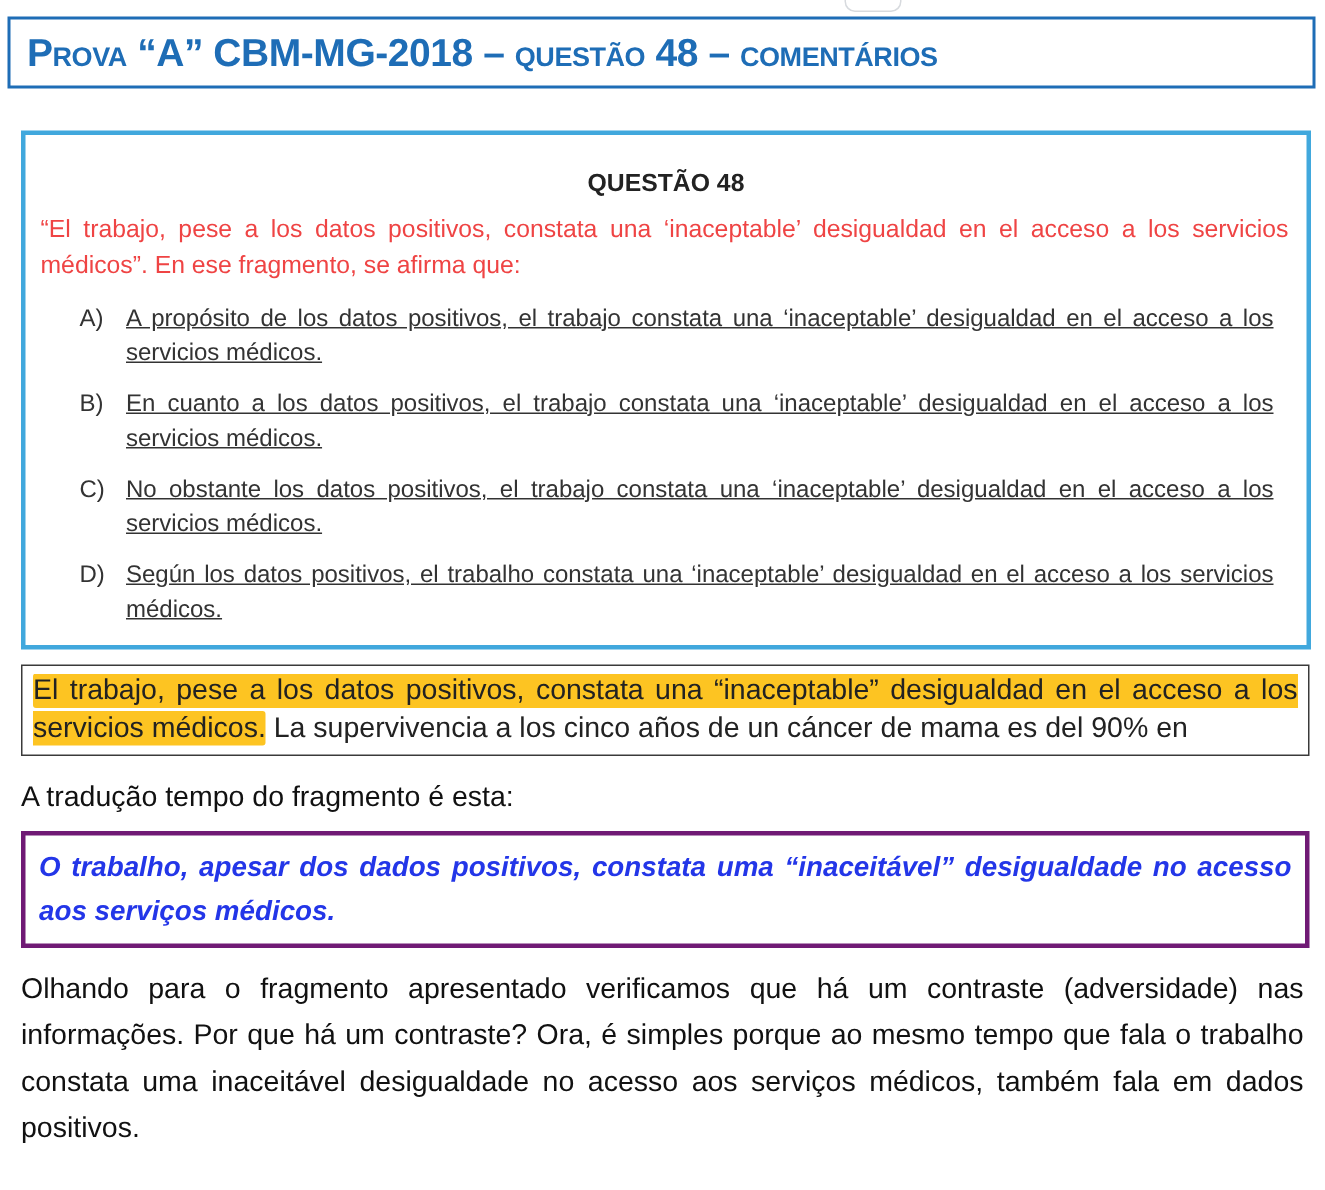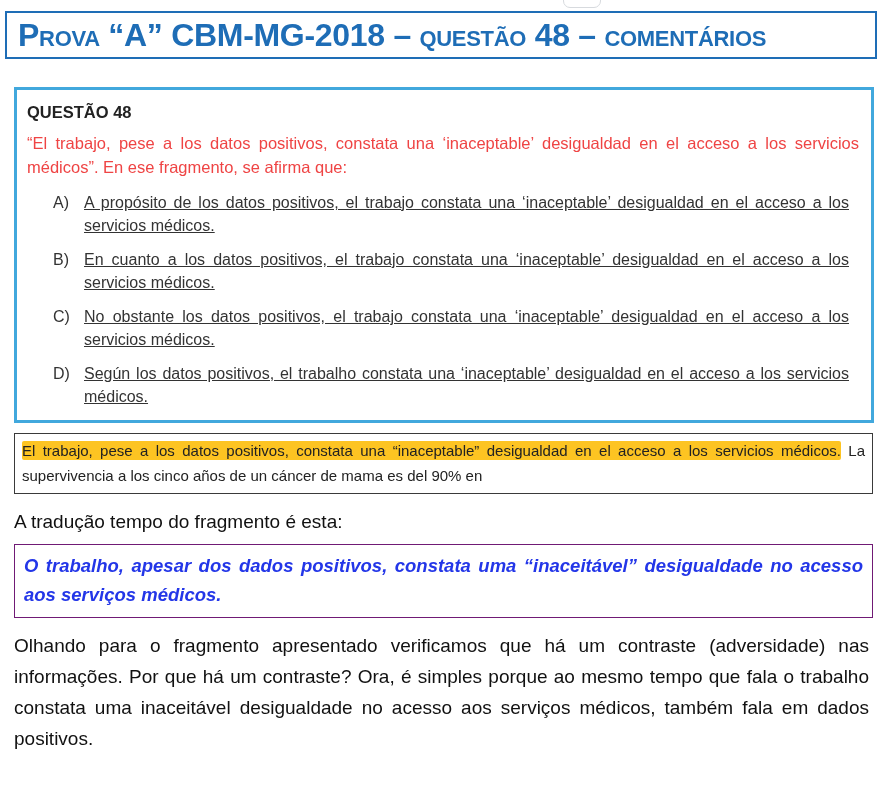--- a/index.html
+++ b/index.html
@@ -28,37 +28,38 @@
     border: 2px solid #1e6db6;
     background: #ffffff;
     height: 44px;
     display: flex;
     align-items: center;
   }
   .header-title {
     padding-left: 11px;
     font-variant: small-caps;
     font-weight: bold;
-    font-size: 32px;
+    font-size: 26px;
     letter-spacing: -0.3px;
     color: #1e6db6;
     white-space: nowrap;
   }
   
   .qbox {
     margin: 28px 9px 0 14px;
     border: 3px solid #41a8dd;
     background: #ffffff;
     padding: 7px 10px 10px 10px;
   }
   .qhead {
     font-weight: bold;
     font-size: 16.5px;
     color: #222;
-    margin: 6px 0 9px 0;
+    margin: 16px 0 9px 0;
+    text-align: center;
   }
   .qstem {
     margin: 0 2px 0 0;
     font-size: 16.5px;
     line-height: 24px;
     text-align: justify;
     color: #ef4444;
   }
   .opts { margin-top: 12px; }
   .opt {
@@ -78,34 +79,34 @@
     line-height: 31px;
     text-align: justify;
     color: #111;
   }
   .translation-label { margin-top: 12px; }
   
   .fragment-box {
     margin: 10px 10px 0 14px;
     border: 1px solid #3a3a3a;
     padding: 4px 7px 5px 7px;
-    font-size: 15px;
+    font-size: 19px;
     line-height: 25px;
     text-align: justify;
     color: #222;
   }
   .hl {
     background: #fdc422;
     border-radius: 2px;
     padding: 1px 0;
   }
   
   .translation-box {
     margin: 7px 10px 0 14px;
-    border: 1px solid #701a75;
+    border: 3px solid #701a75;
     padding: 6px 9px 8px 9px;
     font-size: 18.5px;
     line-height: 29px;
     font-style: italic;
     font-weight: bold;
     text-align: justify;
     color: #2336e8;
   }
   .conclusion { margin-top: 12px; }
 </style>

